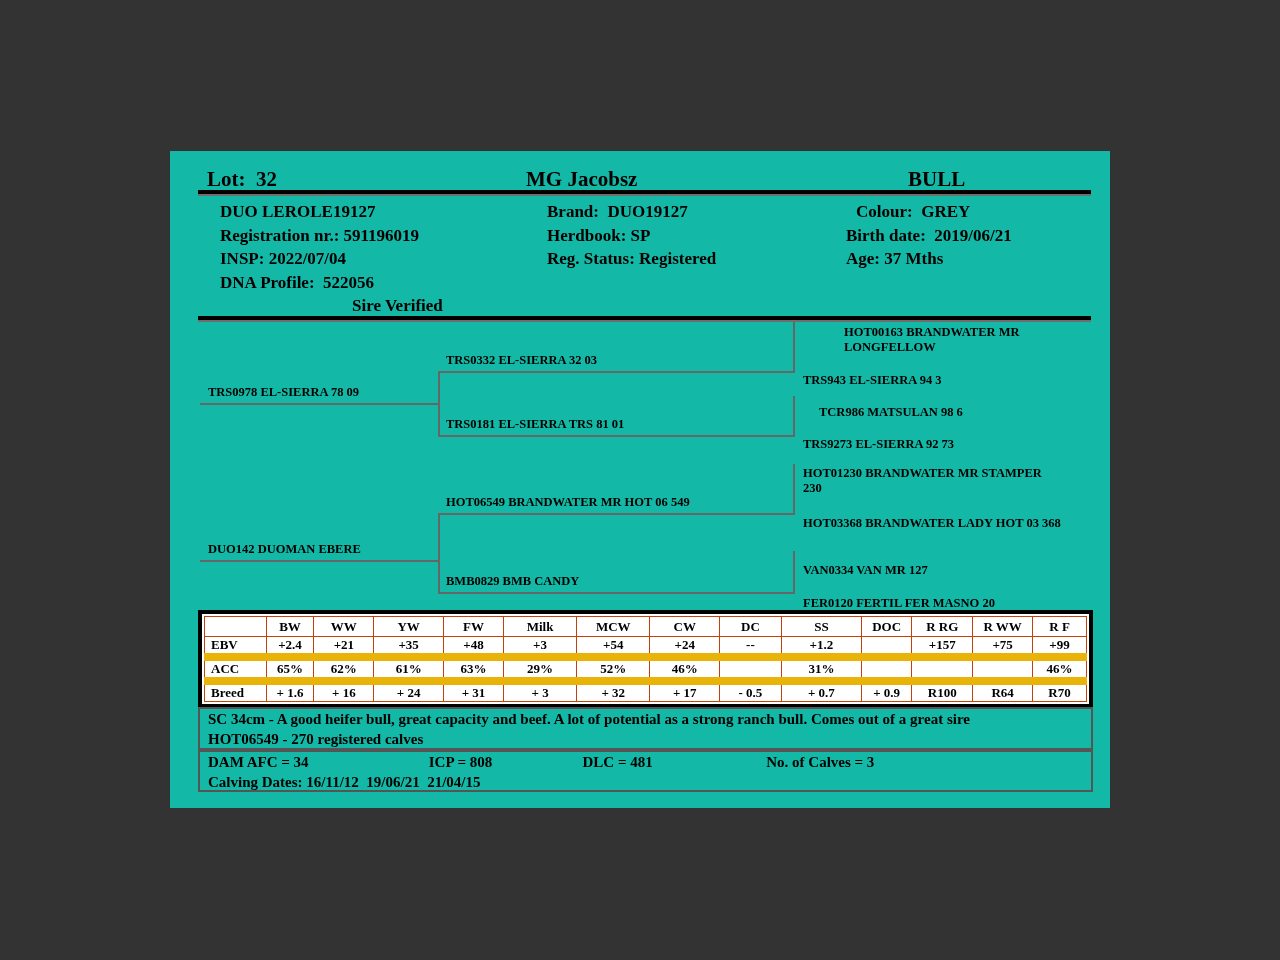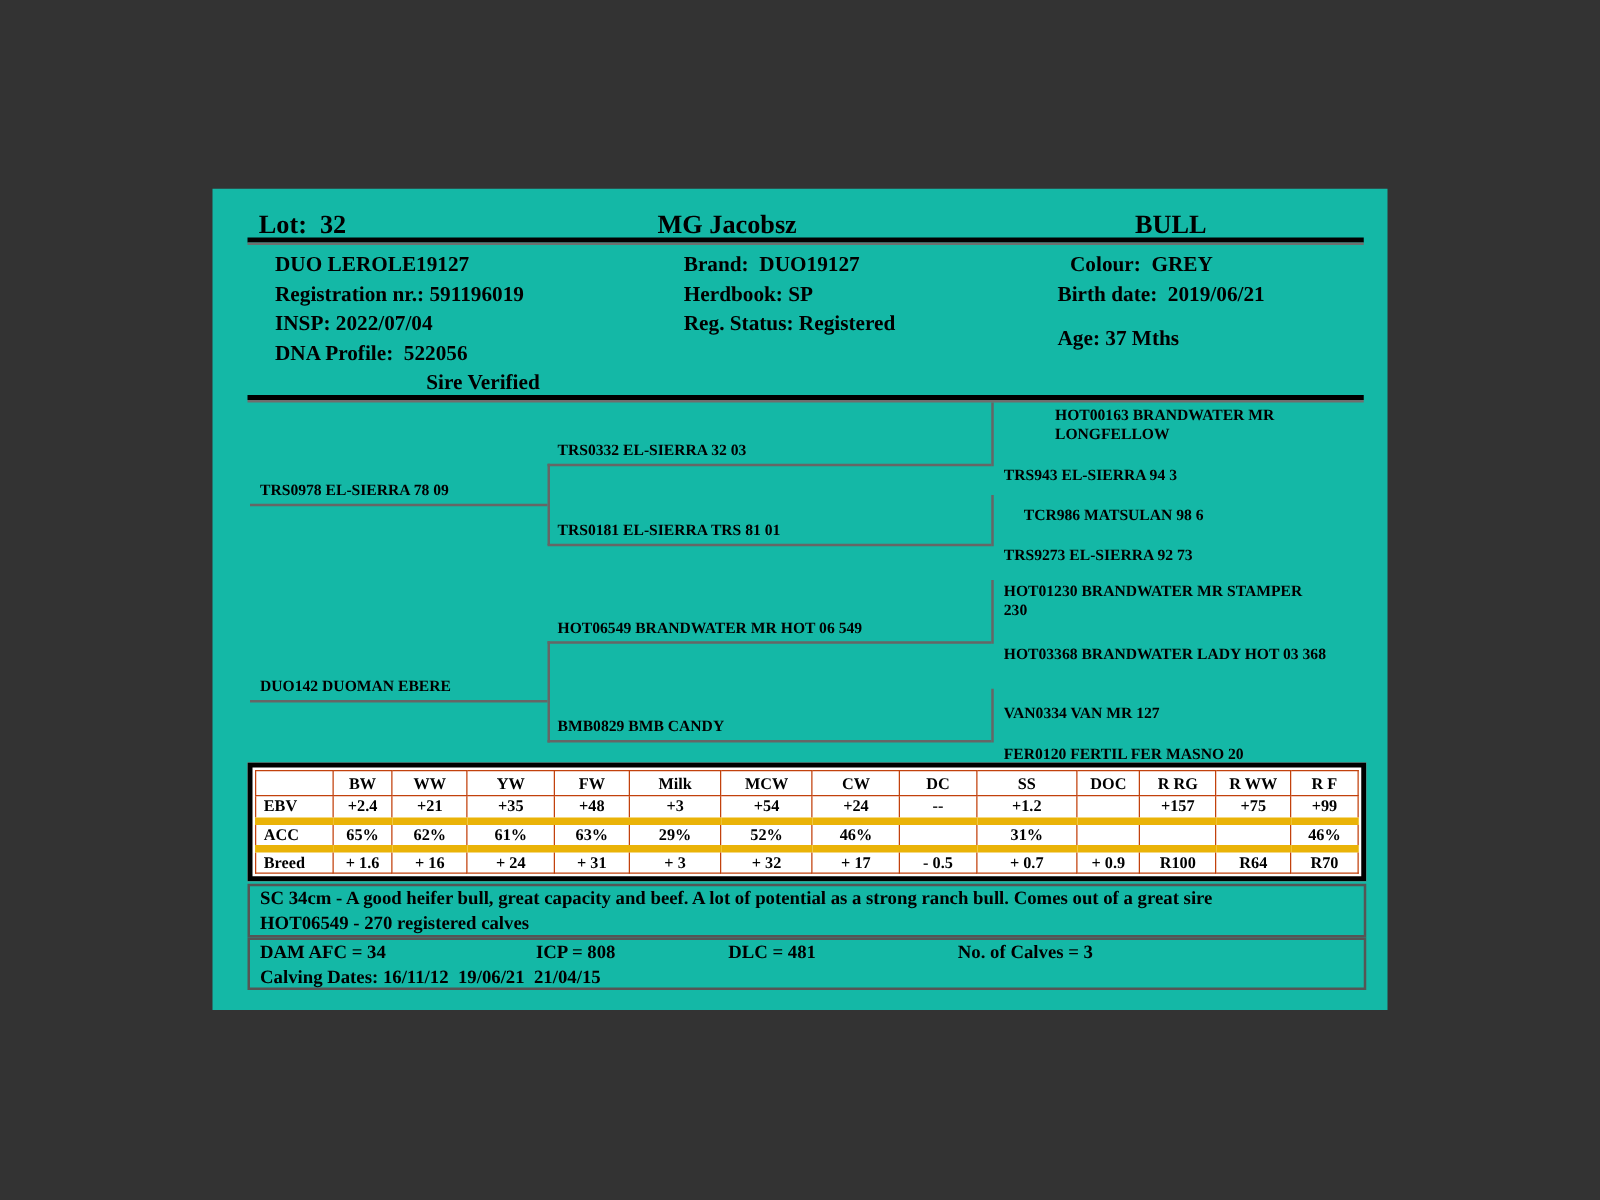--- a/index.html
+++ b/index.html
@@ -20,21 +20,21 @@
   .ped { position:absolute; left:30px; top:171px; width:893px; height:289px; }
   .ped-name { position:absolute; font-size:12.5px; line-height:15px; border-bottom:2px solid #666; padding:0 0 3px 8px; white-space:pre; }
   .ped-ggp { position:absolute; left:603px; width:289px; font-size:12.5px; line-height:1.2; }
   .ped-v { position:absolute; width:0; border-left:2px solid #666; }
 
   
   .ebv-wrap { position:absolute; left:28px; top:459px; width:895px; border:4px solid #000; padding:2px; background:#fff; }
   .ebv-wrap table { width:100%; border-collapse:collapse; font-size:13px; font-weight:bold; table-layout:fixed; }
   .ebv-wrap th, .ebv-wrap td { border:1px solid #c2410c; height:20px; text-align:center; padding:0 1px; overflow:hidden; }
   .ebv-wrap .row-label { text-align:left; padding-left:6px; }
-  tr.hsep td { border-top:6px solid #eab308; }
+  tr.hsep td { border-top:8px solid #eab308; }
 
   
   .notes { position:absolute; left:28px; top:556px; width:895px; height:43px; border:2px solid #555; padding:1px 8px; font-size:15px; line-height:1.3; }
   .stats { position:absolute; left:28px; top:599px; width:895px; height:42px; border:2px solid #555; padding:1px 8px; font-size:15px; line-height:1.3; }
   .stats .s1 { display:inline-block; width:217px; }
   .stats .s2 { display:inline-block; width:150px; }
   .stats .s3 { display:inline-block; width:180px; }
   .w220 { width:220px;margin-left:41px; } .w260 { width:260px; } .w265 { width:265px; }
 </style>
 </head>
@@ -48,23 +48,23 @@
   <div class="rule" style="top:39px;"></div>
 
   <div class="abs info" style="left:50px;  top:51px;">DUO LEROLE19127</div>
   <div class="abs info" style="left:377px; top:51px;">Brand:  DUO19127</div>
   <div class="abs info" style="left:676px; top:51px;margin-left:10px;">Colour:  GREY</div>
   <div class="abs info" style="left:50px;  top:75px;">Registration nr.: 591196019</div>
   <div class="abs info" style="left:377px; top:75px;">Herdbook: SP</div>
   <div class="abs info" style="left:676px; top:75px;">Birth date:  2019/06/21</div>
   <div class="abs info" style="left:50px;  top:98px;">INSP: 2022/07/04</div>
   <div class="abs info" style="left:377px; top:98px;">Reg. Status: Registered</div>
-  <div class="abs info" style="left:676px; top:110px;">Age: 37 Mths</div>
+  <div class="abs info" style="left:676px; top:98px;">Age: 37 Mths</div>
   <div class="abs info" style="left:50px;  top:122px;">DNA Profile:  522056</div>
-  <div class="abs info" style="left:171px; top:145px;">Sire Verified</div>
+  <div class="abs info" style="left:182px; top:145px;">Sire Verified</div>
   <div class="rule" style="top:165px;"></div>
 
   <div class="ped">
     <div class="ped-name" style="left:0; top:63px; width:238px;">TRS0978 EL-SIERRA 78 09</div>
     <div class="ped-name" style="left:0; top:220px; width:238px;">DUO142 DUOMAN EBERE</div>
 
     <div class="ped-v" style="left:238px; top:49px;  height:65px;"></div>
     <div class="ped-v" style="left:238px; top:191px; height:81px;"></div>
 
     <div class="ped-name" style="left:238px; top:31px;  width:355px;">TRS0332 EL-SIERRA 32 03</div>

